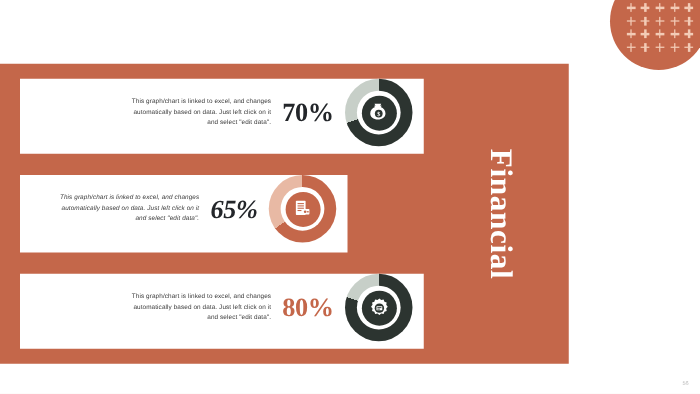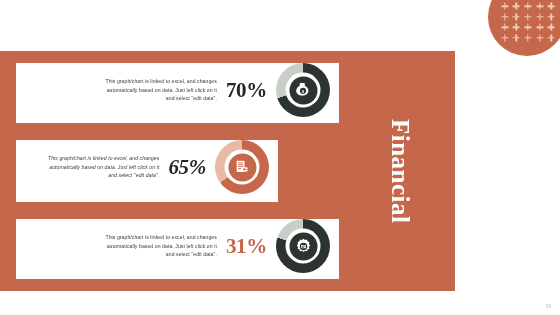--- a/index.html
+++ b/index.html
@@ -249,21 +249,21 @@
             </span>
           </div>
         </div>
       </div>
     </div>
   </div>
 
   <div class="card card-3">
     <div class="card-inner">
       <div class="desc">This graph/chart is linked to excel, and changes automatically based on data. Just left click on it and select "edit data".</div>
-      <div class="pct pct-terra">31%</div>
+      <div class="pct pct-terra">80%</div>
       <div class="donut" id="donut3" style="background: conic-gradient(rgb(44, 52, 48) 0deg, rgb(44, 52, 48) 288deg, rgb(199, 207, 200) 288deg, rgb(199, 207, 200) 360deg);">
         <div class="donut-hole">
           <div class="donut-core core-dark">
             <span>
               <svg class="icon-svg" width="18" height="18" viewBox="0 0 24 24">
                 <path fill="#ffffff" d="M12 1.6l2 1.6 2.5-.5.9 2.4 2.4.9-.5 2.5 1.6 2-1.6 2 .5 2.5-2.4.9-.9 2.4-2.5-.5-2 1.6-2-1.6-2.5.5-.9-2.4-2.4-.9.5-2.5-1.6-2 1.6-2-.5-2.5 2.4-.9.9-2.4 2.5.5z"></path>
                 <circle cx="12" cy="12" r="5" fill="#2c3430"></circle>
                 <rect x="8.9" y="10" width="6.2" height="4.3" rx="0.6" fill="#ffffff"></rect>
                 <rect x="9.8" y="11" width="4.4" height="1" fill="#2c3430"></rect>
                 <rect x="9.8" y="12.6" width="2.8" height="0.9" fill="#2c3430"></rect>

